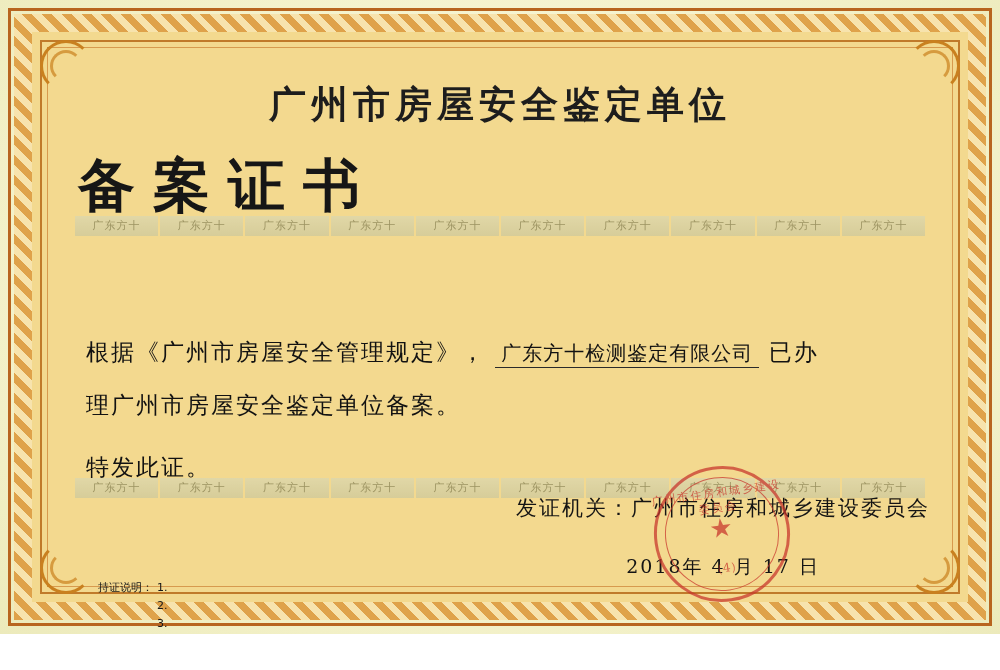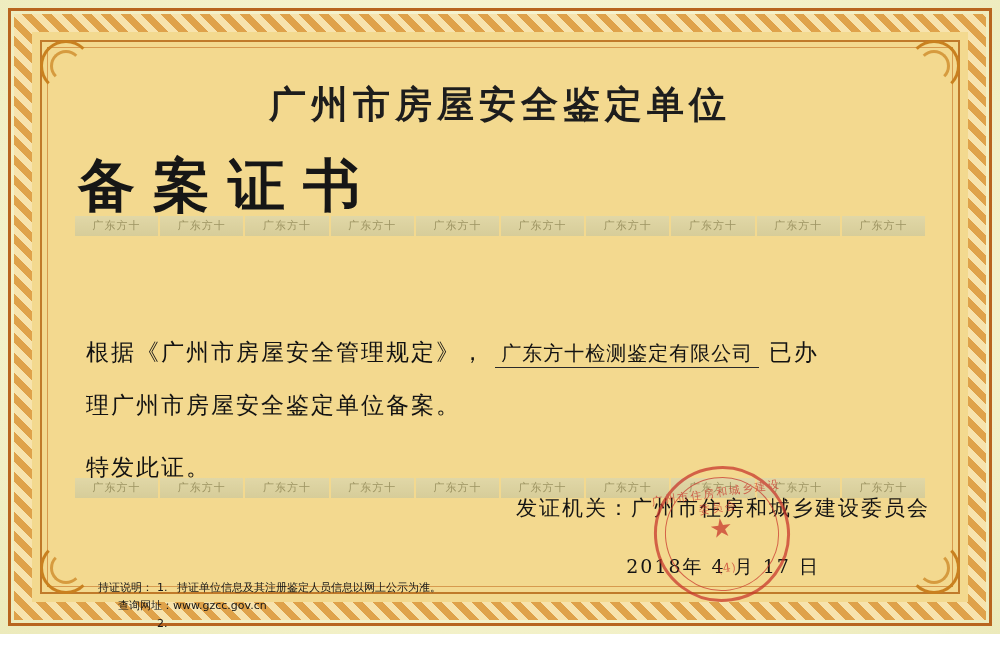--- a/index.html
+++ b/index.html
@@ -338,23 +338,21 @@
       <div class="ring"></div>
       <div class="seal-text">广州市住房和城乡建设委员会</div>
       <div class="star">★</div>
       <div class="seal-sub">（4）</div>
     </div>
 
     <div class="notes">
       <div class="note-row">
         <span class="lead">持证说明：</span>
         <span class="idx">1.</span>
-        <span class="txt">持证单位信息及其注册鉴定人员信息以网上公示为准。</span>
       </div>
-      <div class="sub">查询网址：www.gzcc.gov.cn</div>
       <div class="note-row">
         <span class="lead" style="visibility:hidden">持证说明：</span>
         <span class="idx">2.</span>
       </div>
       <div class="note-row">
         <span class="lead" style="visibility:hidden">持证说明：</span>
         <span class="idx">3.</span>
       </div>
     </div>
 

